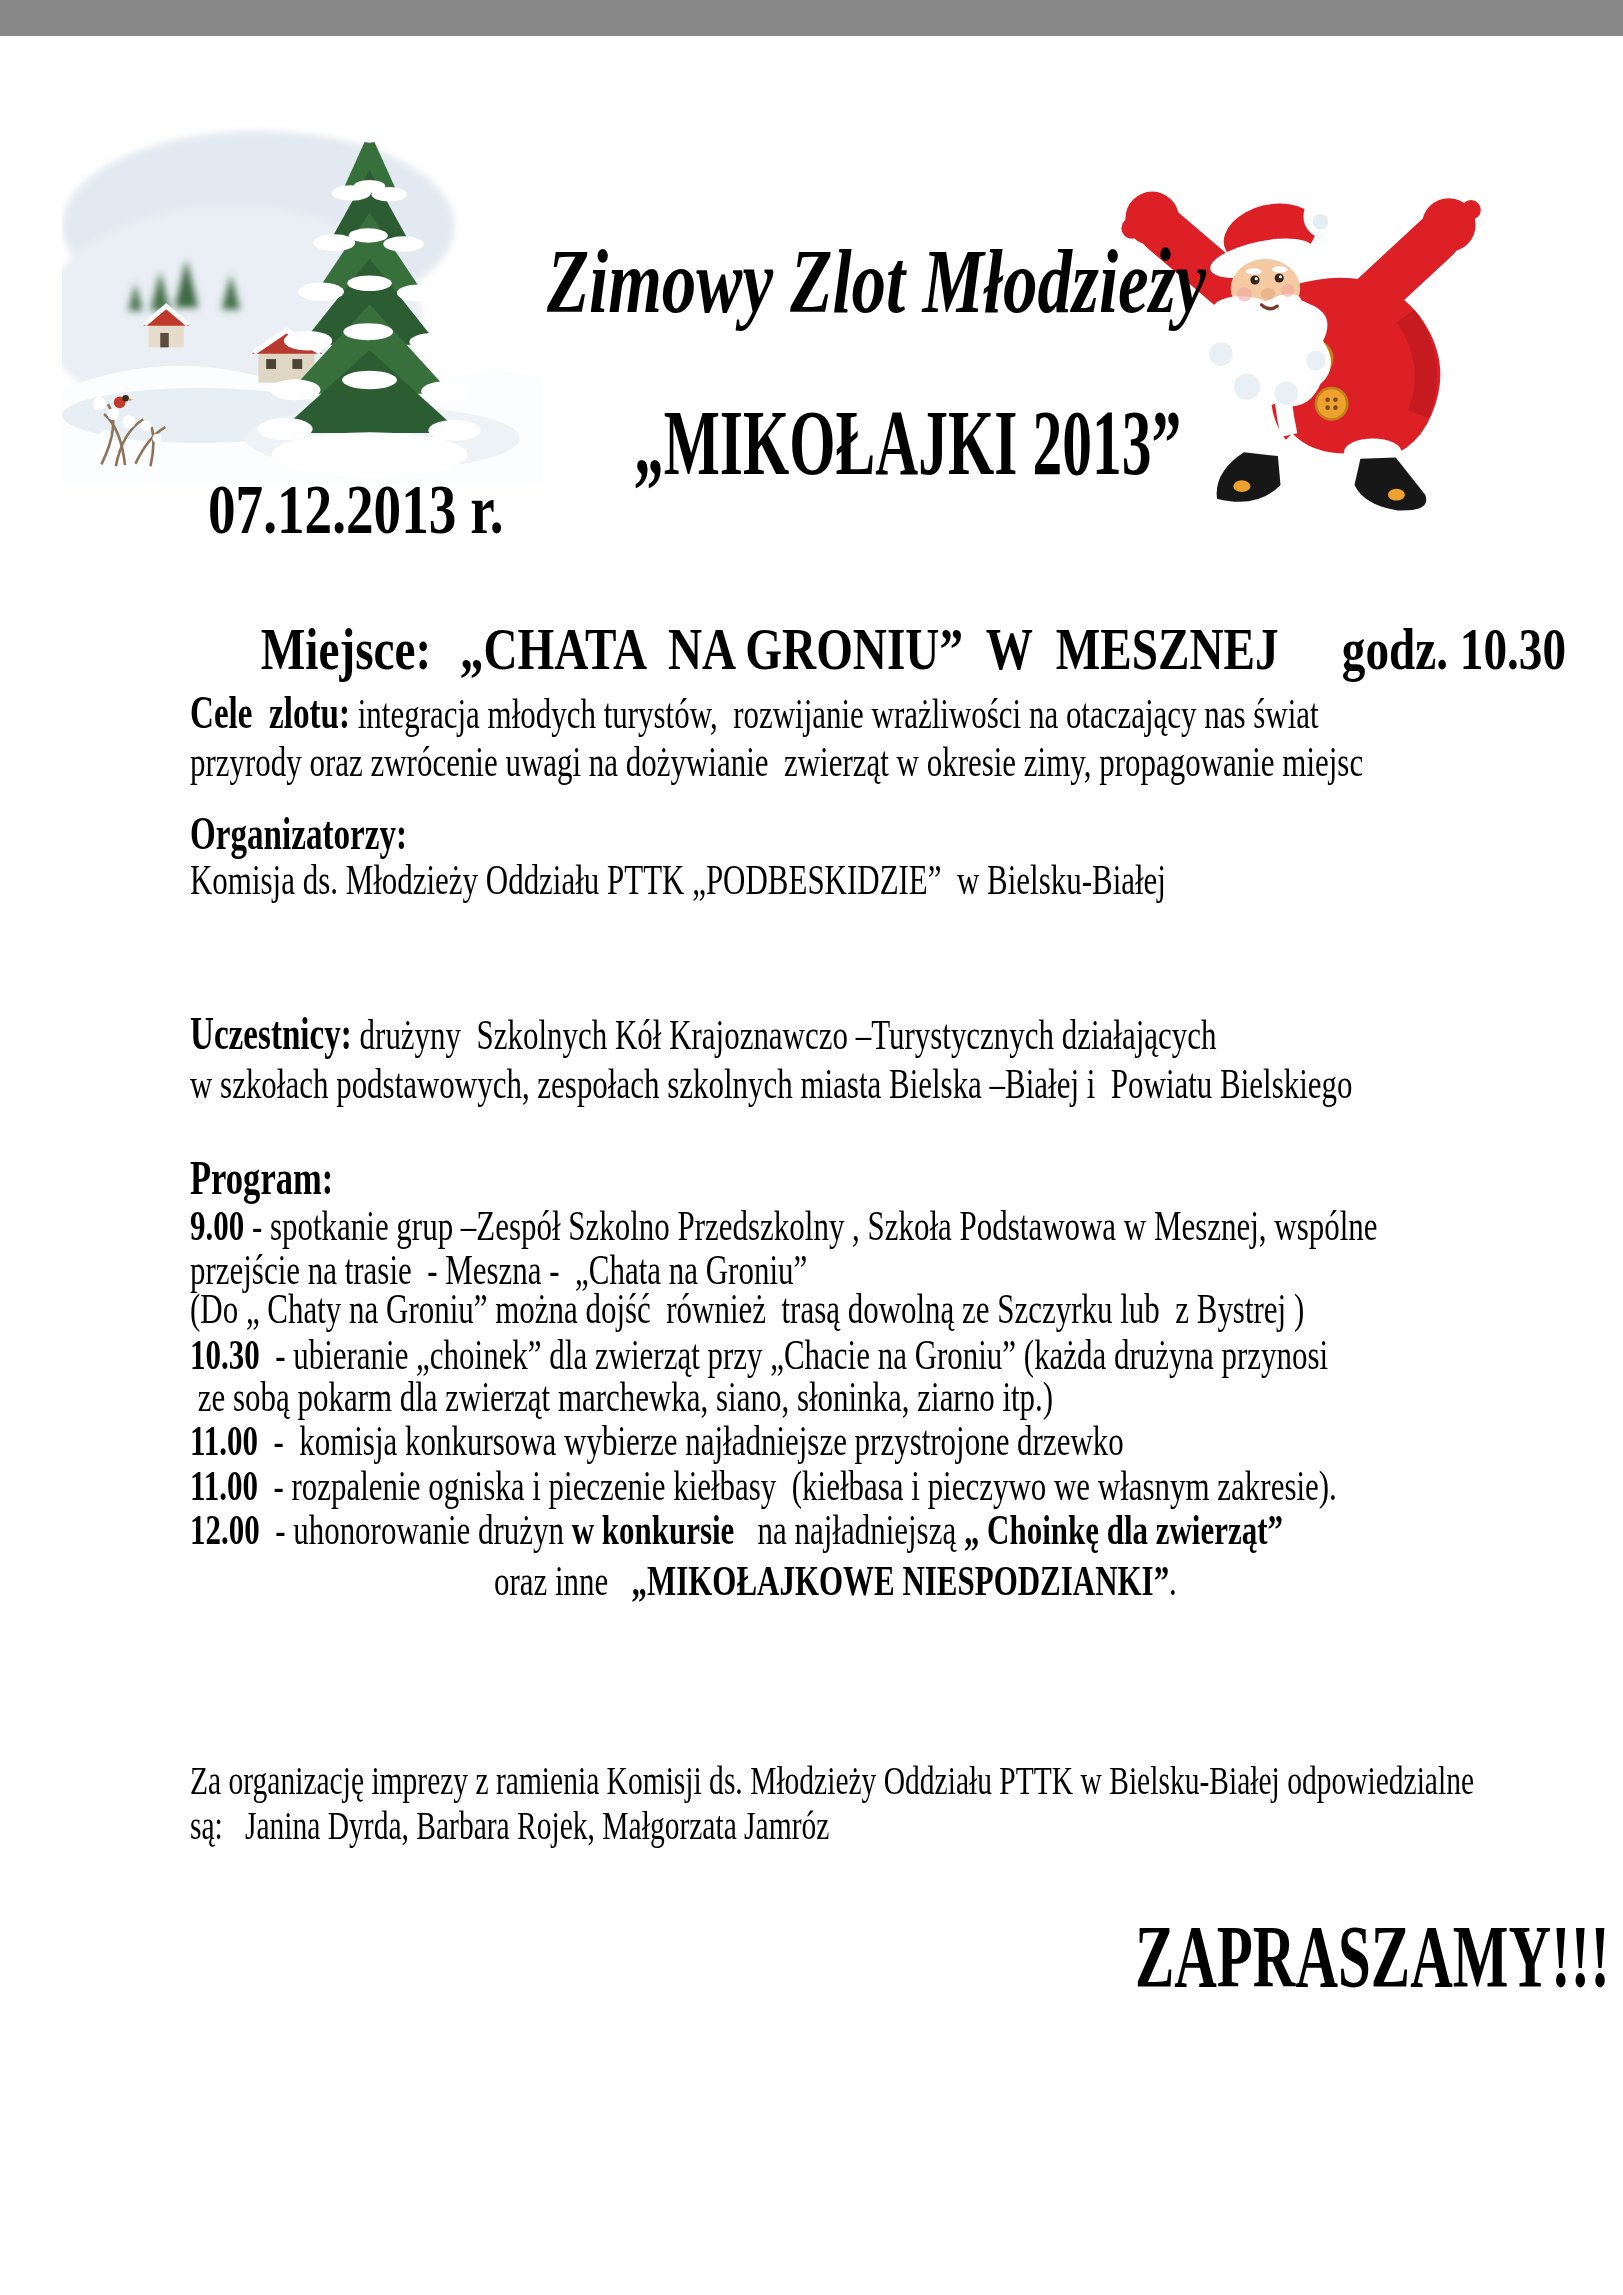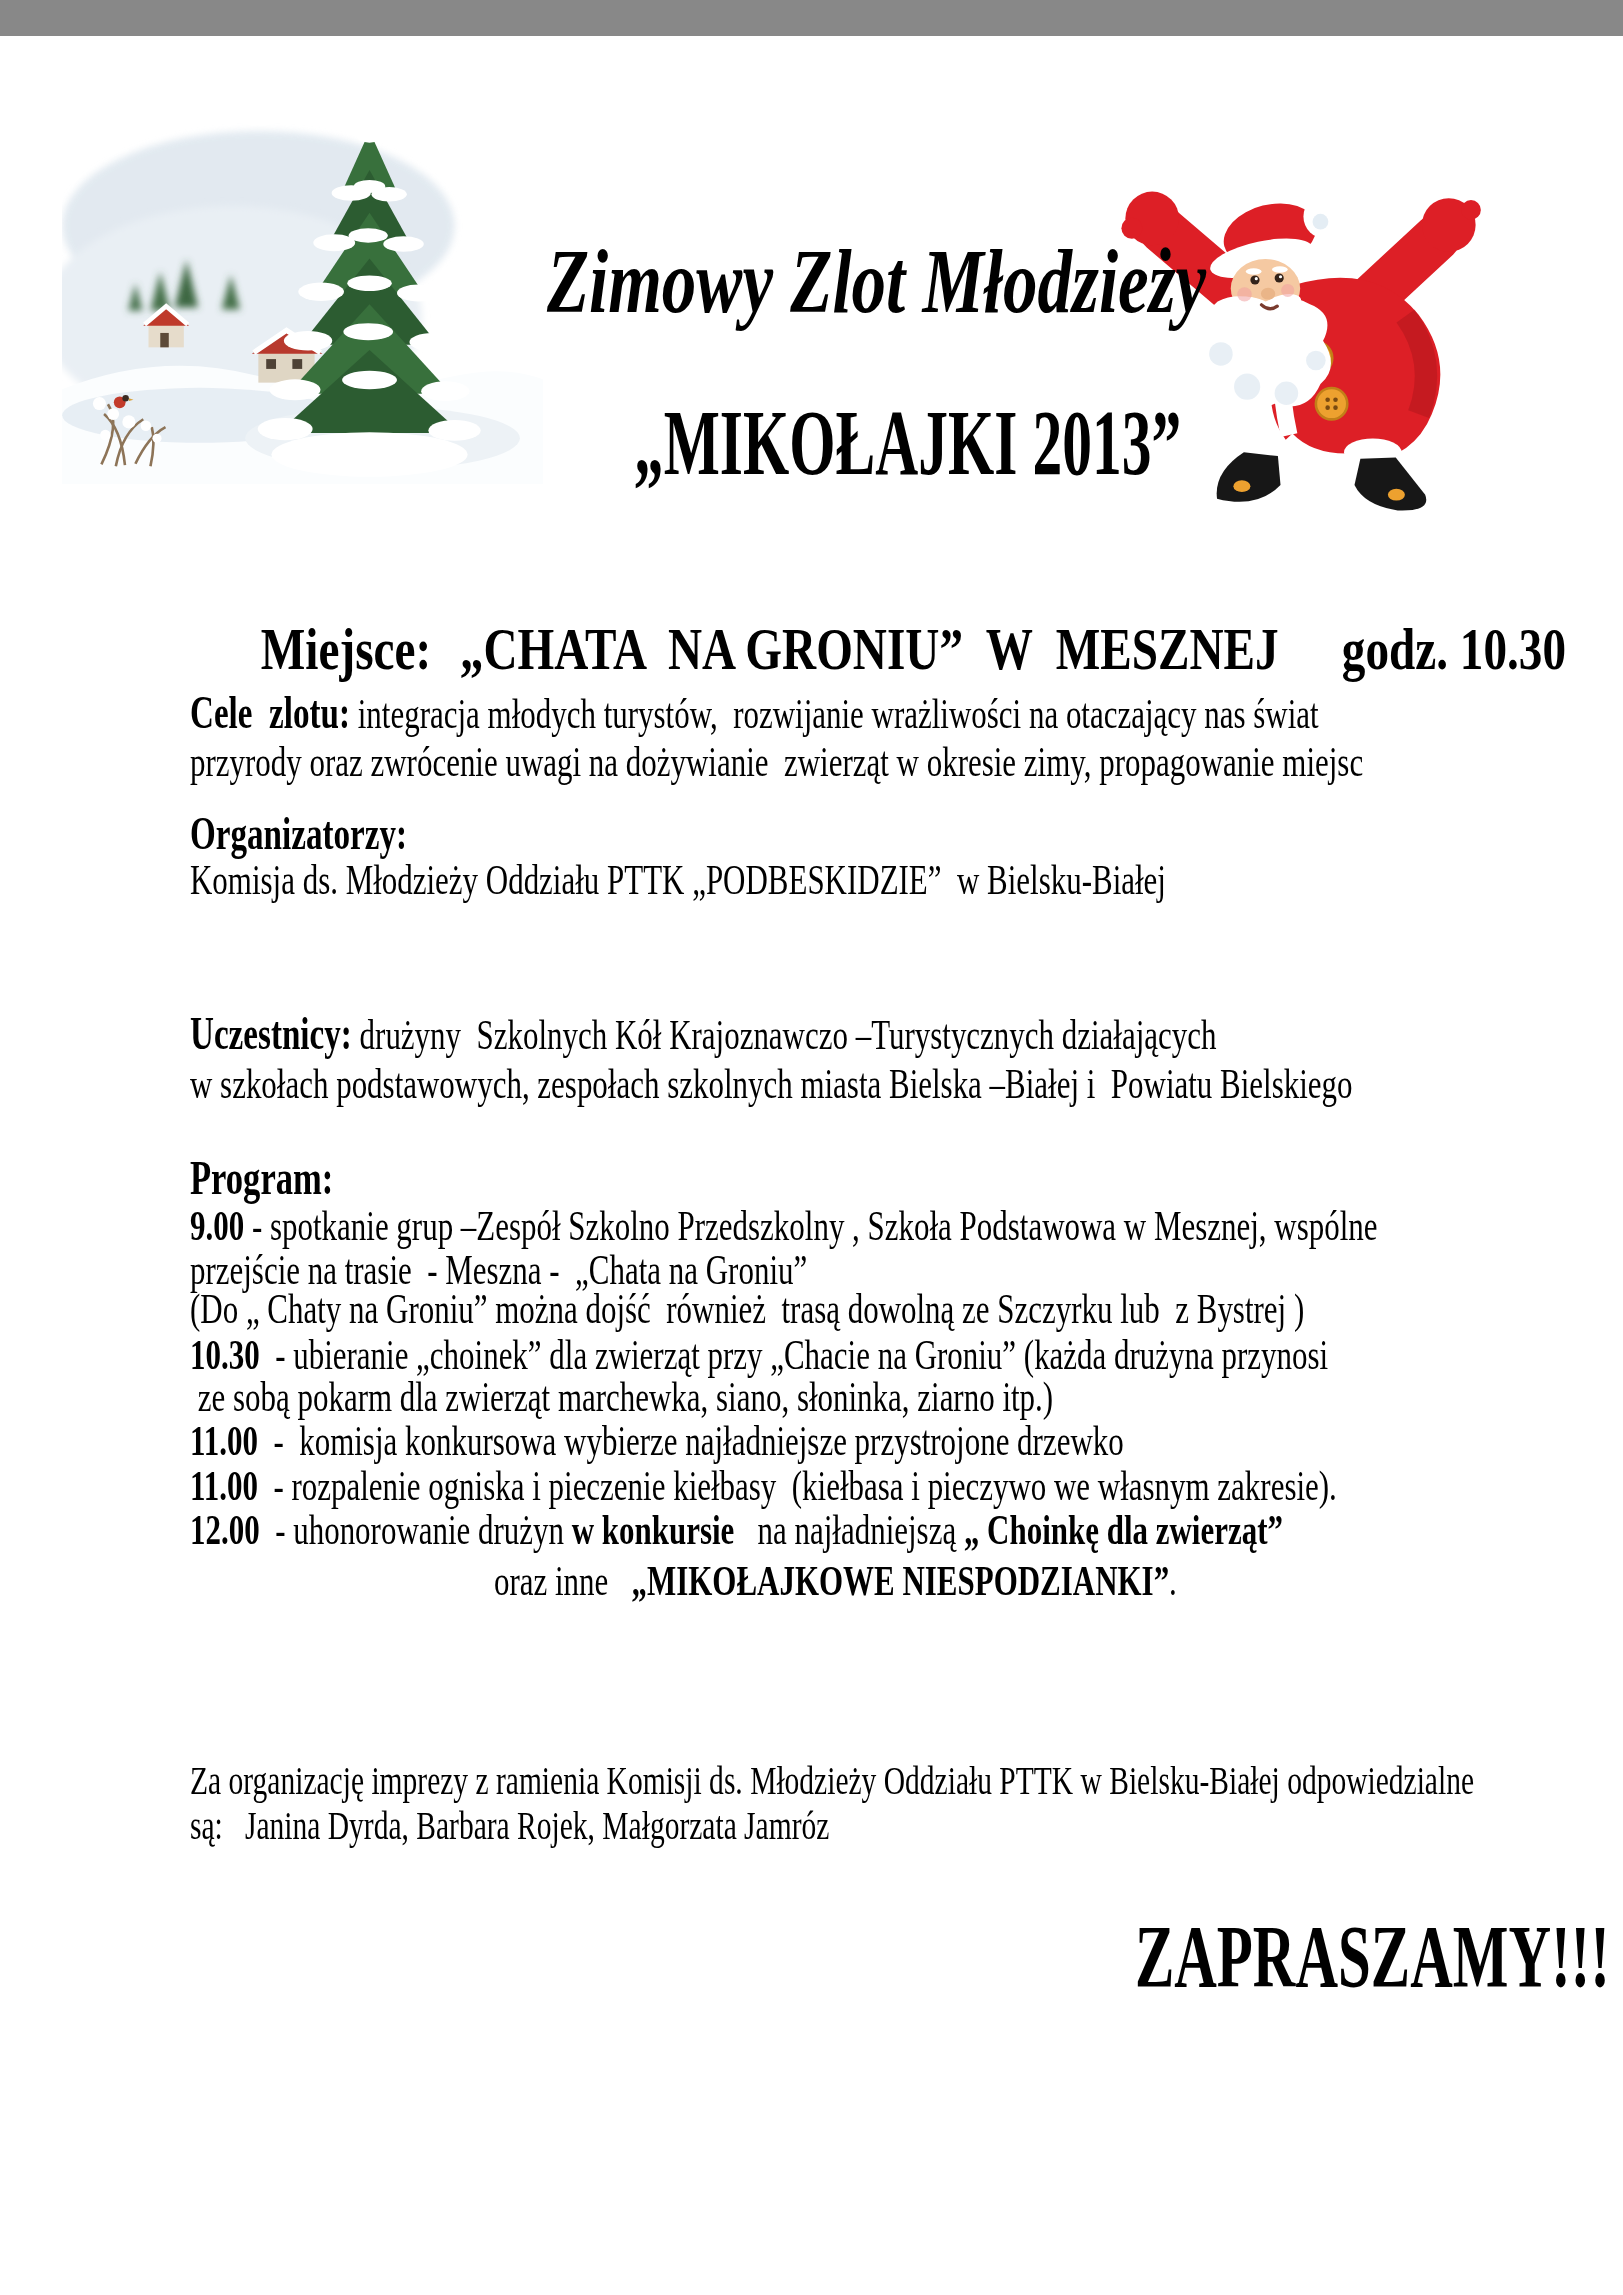--- a/index.html
+++ b/index.html
@@ -186,20 +186,23 @@
     </g>
   </svg>
 
   <div class="abs ctr" style="top:196px;left:419px;width:916px;text-align:center">
     <span class="cond sx75 b it" style="font-size:92px">Zimowy Zlot Młodzieży</span>
   </div>
   <div class="abs ctr" style="top:357px;left:419px;width:916px;text-align:right">
     <span class="cond sx64 b" style="font-size:93px">„MIKOŁAJKI 2013”</span>
   </div>
 
+  <div class="abs" style="top:437px;left:208px">
+    <span class="cond sx80 b" style="font-size:69px">07.12.2013 r.</span>
+  </div>
   <div class="abs" style="top:518px;left:190px">
     <span class="cond sx80 b" style="font-size:59px">
       <span>Miejsce:</span><span style="margin-left:36px">„CHATA  NA GRONIU”  W  MESZNEJ</span><span style="margin-left:79px">godz. 10.30</span>
     </span>
   </div>
 
   <div class="abs" style="top:652px;left:190px">
     <span class="cond sx72 body-t"><b class="head-t">Cele  zlotu:</b><span> integracja młodych turystów,  rozwijanie wrażliwości na otaczający nas świat</span></span>
   </div>
   <div class="abs" style="top:703px;left:190px">

